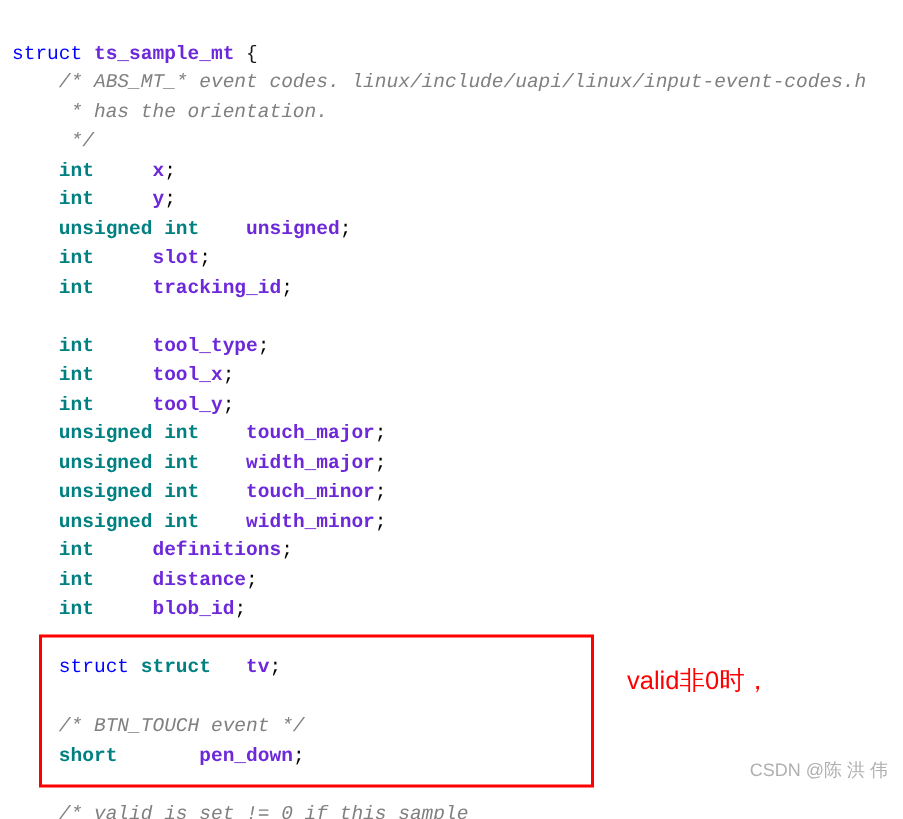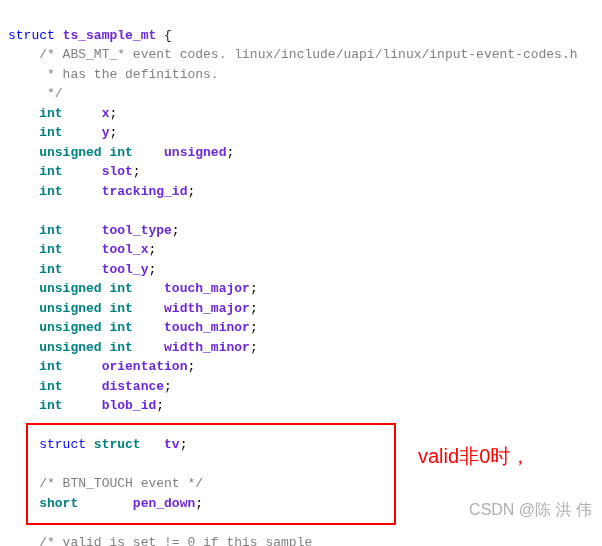--- a/index.html
+++ b/index.html
@@ -13,65 +13,65 @@
   position: relative;
   overflow: hidden;
 }
 .code-block {
   padding: 6px 8px;
   white-space: pre;
 }
 .kw { color: #0000ff; font-weight: normal; }
 .struct-name { color: #6d28d9; font-weight: bold; }
 .type { color: #008080; font-weight: bold; }
-.comment { color: #808080; }
+.comment { color: #808080; font-style: italic; }
 .brace { color: #1a1a1a; }
 .highlight-box {
   position: absolute;
   border: 2px solid #ff0000;
   pointer-events: none;
 }
 .annotation {
   position: absolute;
   color: #ff0000;
-  font-size: 20px;
+  font-size: 17px;
   font-family: "Microsoft YaHei", sans-serif;
   line-height: 1.6;
 }
 .watermark {
   position: absolute;
   right: 10px;
   bottom: 24px;
   color: #b0b0b0;
-  font-size: 16px;
+  font-size: 12px;
   font-family: "Microsoft YaHei", sans-serif;
 }
 </style>
 </head>
 <body>
 
 <div class="code-block">
 <span class="kw">struct</span> <span class="struct-name">ts_sample_mt</span><span class="brace"> {</span>
     <span class="comment">/* ABS_MT_* event codes. linux/include/uapi/linux/input-event-codes.h</span>
-    <span class="comment"> * has the definitions.</span>
+    <span class="comment"> * has the orientation.</span>
     <span class="comment"> */</span>
     <span class="type">int</span>     <span class="struct-name">x</span><span>;</span>
     <span class="type">int</span>     <span class="struct-name">y</span><span>;</span>
     <span class="type">unsigned int</span>    <span class="struct-name">unsigned</span><span>;</span>
     <span class="type">int</span>     <span class="struct-name">slot</span><span>;</span>
     <span class="type">int</span>     <span class="struct-name">tracking_id</span><span>;</span>
 
     <span class="type">int</span>     <span class="struct-name">tool_type</span><span>;</span>
     <span class="type">int</span>     <span class="struct-name">tool_x</span><span>;</span>
     <span class="type">int</span>     <span class="struct-name">tool_y</span><span>;</span>
     <span class="type">unsigned int</span>    <span class="struct-name">touch_major</span><span>;</span>
     <span class="type">unsigned int</span>    <span class="struct-name">width_major</span><span>;</span>
     <span class="type">unsigned int</span>    <span class="struct-name">touch_minor</span><span>;</span>
     <span class="type">unsigned int</span>    <span class="struct-name">width_minor</span><span>;</span>
-    <span class="type">int</span>     <span class="struct-name">orientation</span><span>;</span>
+    <span class="type">int</span>     <span class="struct-name">definitions</span><span>;</span>
     <span class="type">int</span>     <span class="struct-name">distance</span><span>;</span>
     <span class="type">int</span>     <span class="struct-name">blob_id</span><span>;</span>
 
     <span class="kw">struct</span> <span class="type">struct</span>   <span class="struct-name">tv</span><span>;</span>
 
     <span class="comment">/* BTN_TOUCH event */</span>
     <span class="type">short</span>       <span class="struct-name">pen_down</span><span>;</span>
 
     <span class="comment">/* valid is set != 0 if this sample</span>
     

